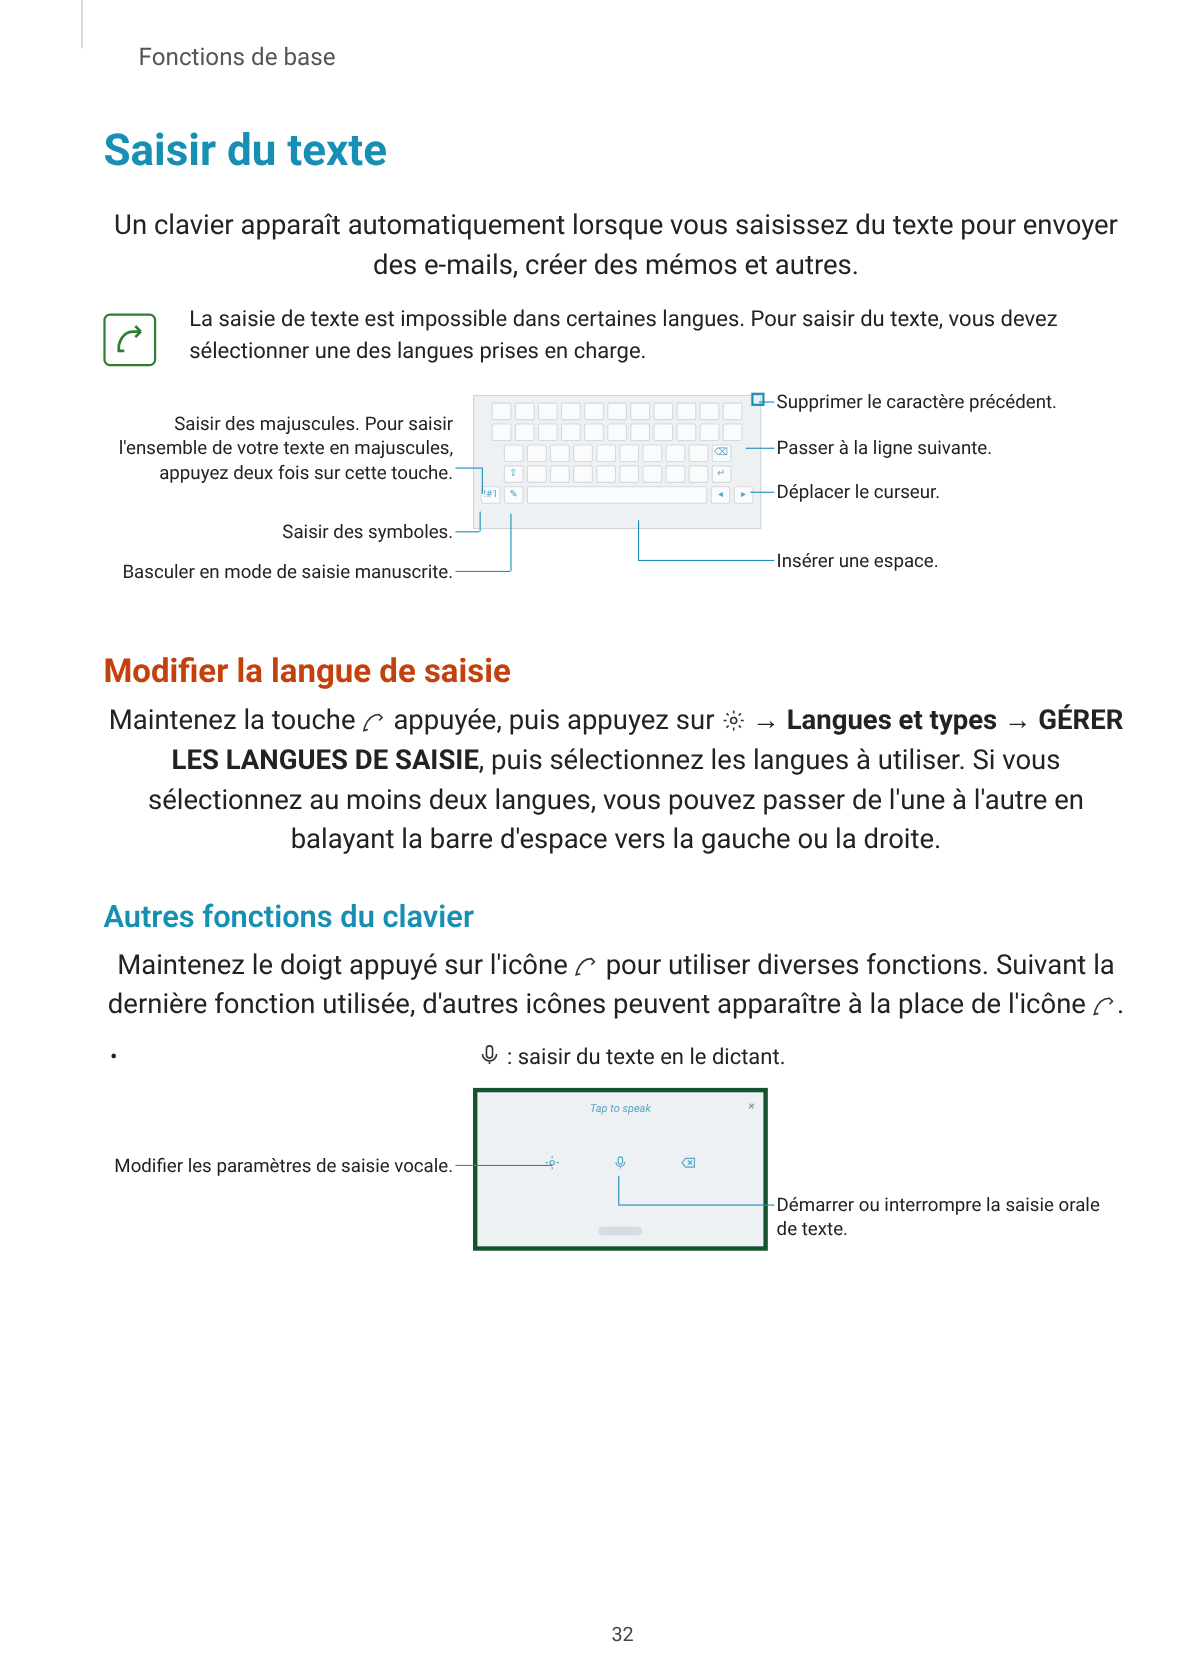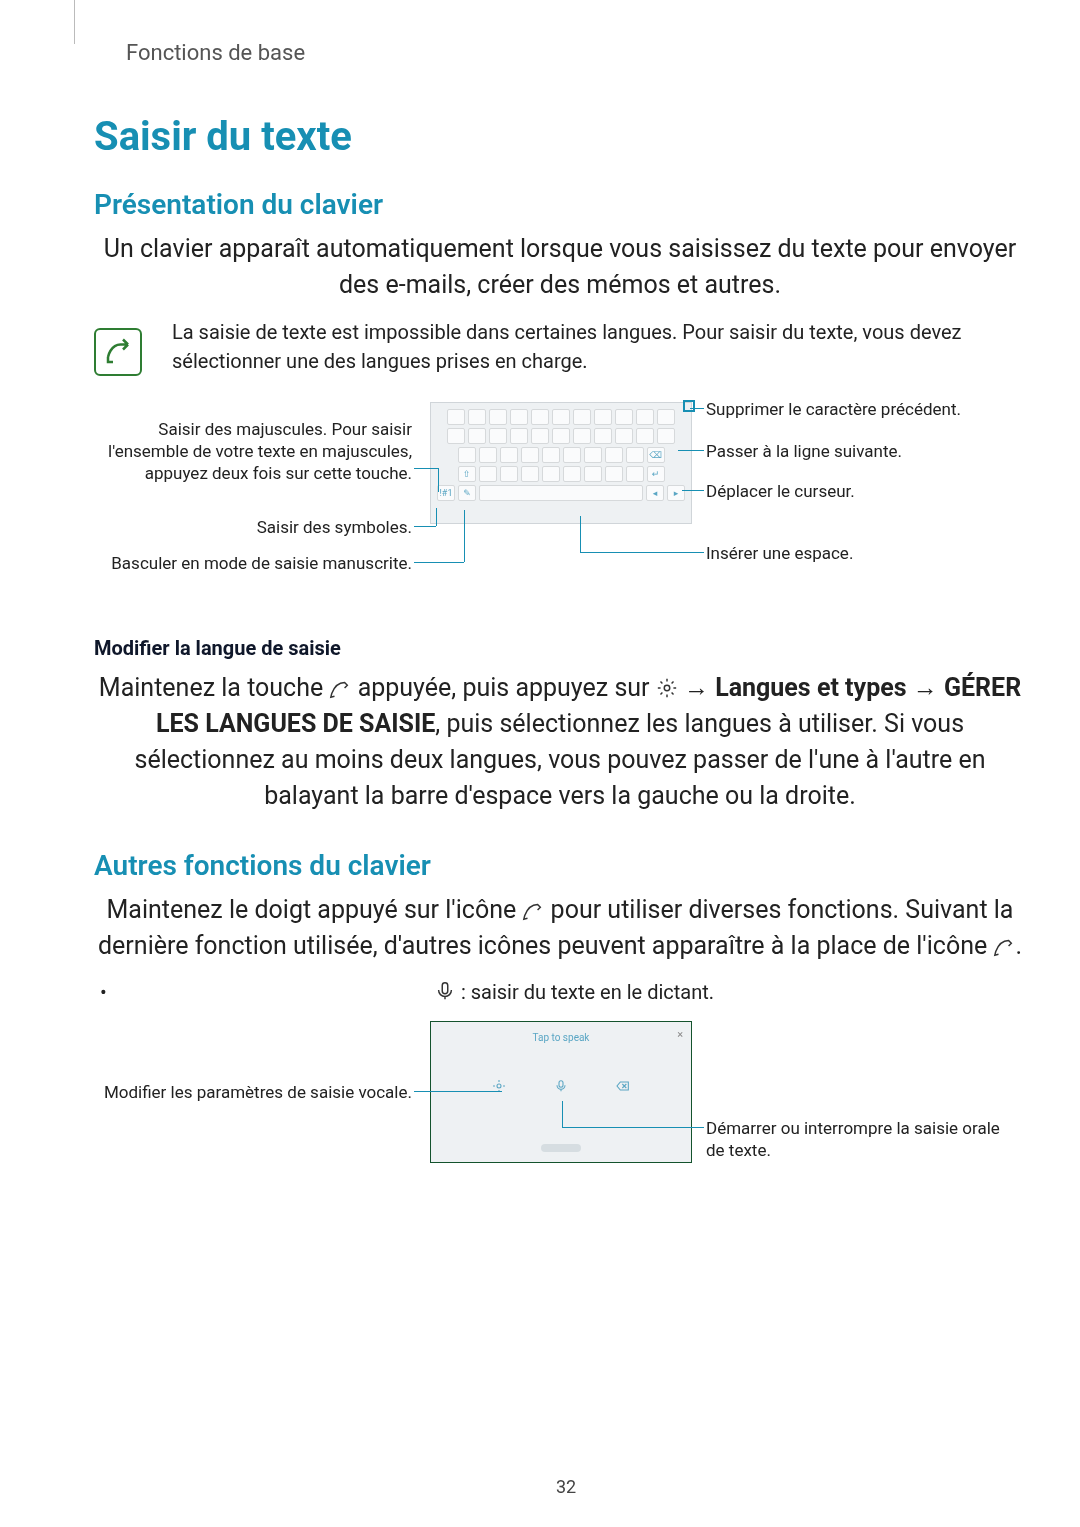--- a/index.html
+++ b/index.html
@@ -37,22 +37,22 @@
     font-weight: 700;
     margin: 0 0 28px 0;
   }
   h2.subsection {
     color: #178fb3;
     font-size: 28px;
     font-weight: 600;
     margin: 0 0 10px 0;
   }
   h3.minisection {
-    color: #0f172a;
-    font-size: 20px;
+    color: #c2410c;
+    font-size: 30px;
     font-weight: 700;
     margin: 28px 0 10px 0;
   }
   p.body {
     font-size: 25px;
     line-height: 1.45;
     margin: 0 0 14px 0;
     text-align: center;
   }
   .note-row {
@@ -164,21 +164,22 @@
     height: 170px;
     margin-top: 14px;
   }
   .voice-box {
     position: absolute;
     left: 336px;
     top: 0;
     width: 260px;
     height: 140px;
     background: #eef1f3;
-    border: 1px solid #14532d;
+    border: 4px solid #14532d;
+    font-style: italic;
   }
   .voice-top {
     text-align: center;
     font-size: 10px;
     color: #5aa6c4;
     padding-top: 10px;
     position: relative;
   }
   .voice-close {
     position: absolute;
@@ -216,21 +217,20 @@
 </style>
 </head>
 <body>
 
 <div class="page">
   <div class="edge-line"></div>
   <div class="header">Fonctions de base</div>
 
   <h1 class="section-title">Saisir du texte</h1>
 
-  <h2 class="subsection">Présentation du clavier</h2>
   <p class="body">Un clavier apparaît automatiquement lorsque vous saisissez du texte pour envoyer des e-mails, créer des mémos et autres.</p>
 
   <div class="note-row">
     <div class="note-icon">
       <svg viewBox="0 0 24 24">
           <path fill="none" stroke="#2e7d32" stroke-width="2" d="M4 16 C4 16 6 6 14 6 L20 6 M20 6 L16 2 M20 6 L16 10 M4 16 L4 20 L8 20"></path>
         </svg>
     </div>
     <div class="note-text">La saisie de texte est impossible dans certaines langues. Pour saisir du texte, vous devez sélectionner une des langues prises en charge.</div>
   </div>

